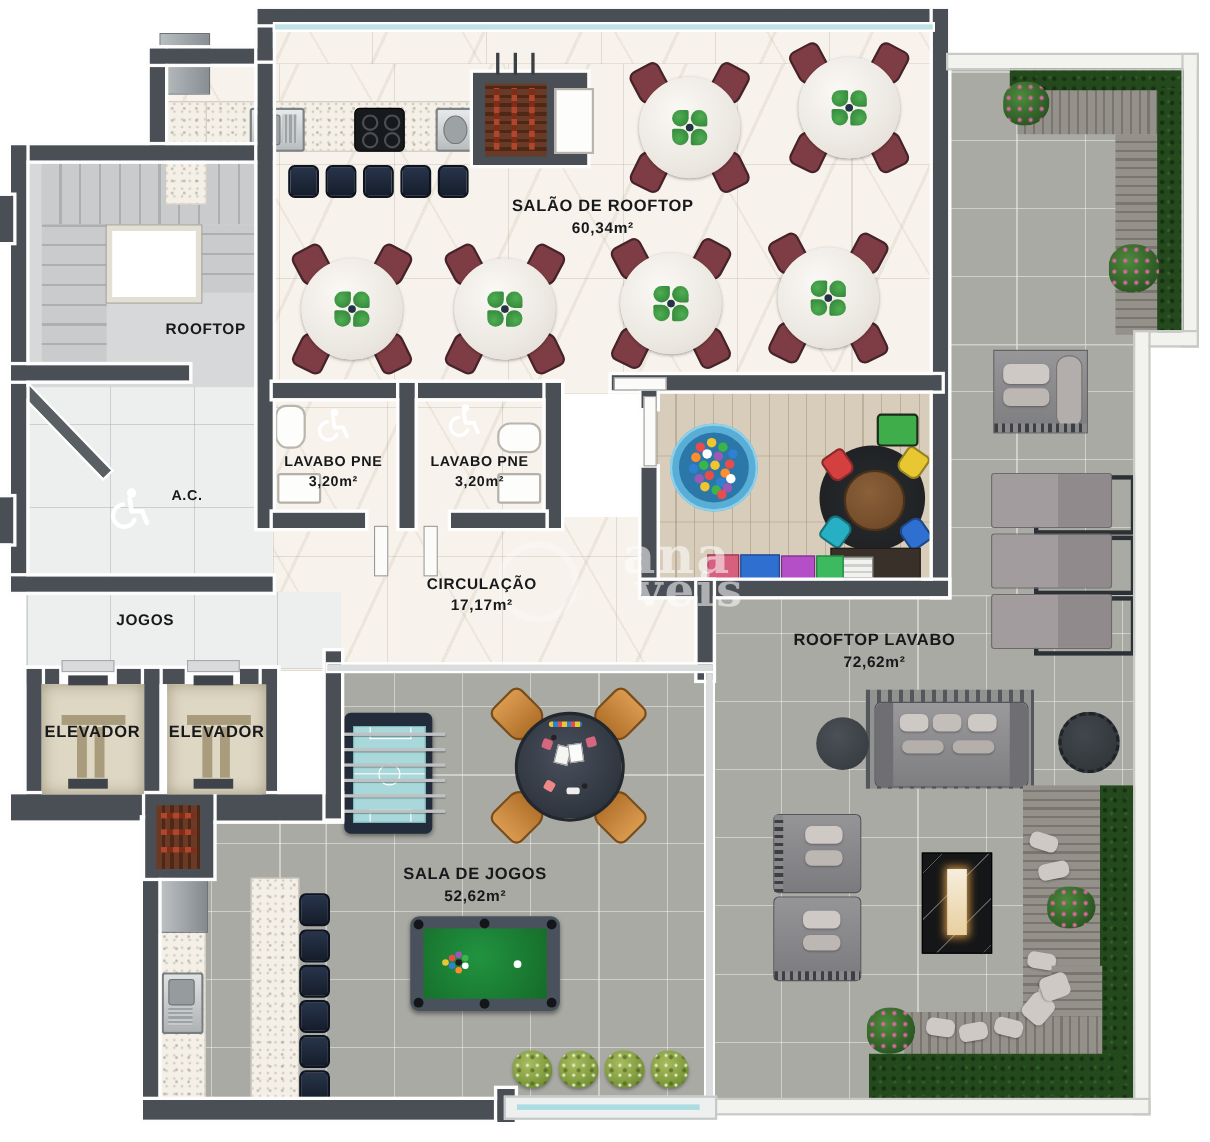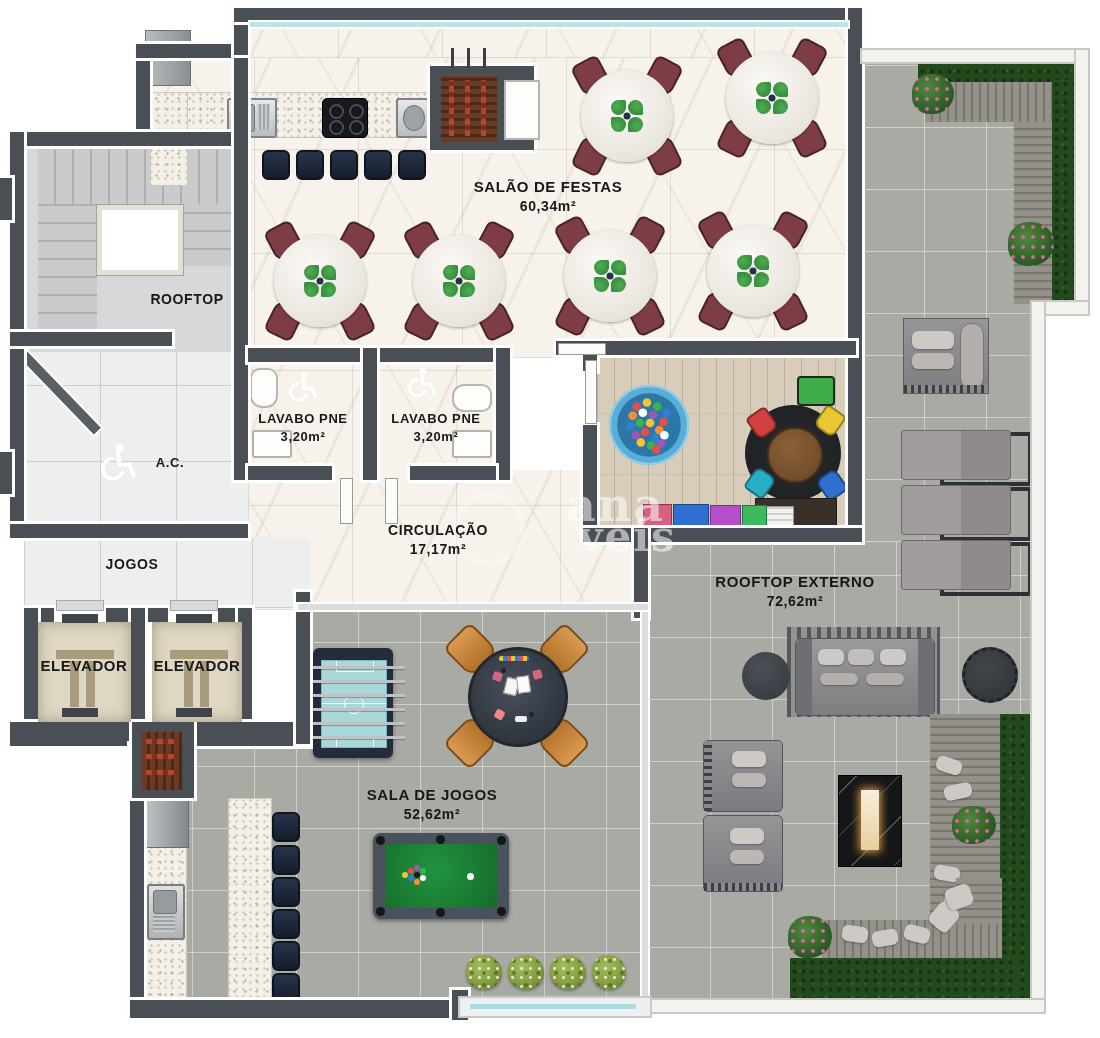--- a/index.html
+++ b/index.html
@@ -473,52 +473,52 @@
     <div class="abs" style="left:10px;top:6px;width:166px;height:5px;background:#aadce2"></div>
   </div>
   <div class="door" style="left:340px;top:478px;width:11px;height:44px"></div>
   <div class="door" style="left:385px;top:478px;width:11px;height:44px"></div>
 
   <div class="abs" style="left:452px;top:492px;width:62px;height:62px;border:6px solid rgba(255,255,255,.28);border-radius:50%"></div>
   <div class="wm" style="left:578px;top:512px;font-size:42px">veis</div>
   <div class="wm" style="left:566px;top:478px;font-size:46px">ana</div>
 
   <div class="lbl f15" style="left:548px;top:197px">
-    <span>SALÃO DE FESTAS</span>
+    <span>SALÃO DE ROOFTOP</span>
       <span class="f14">60,34m²</span>
   </div>
   <div class="lbl f14" style="left:187px;top:299px">
     <span>ROOFTOP</span>
   </div>
   <div class="lbl f13" style="left:303px;top:428px">
     <span>LAVABO PNE</span>
       <span>3,20m²</span>
   </div>
   <div class="lbl f13" style="left:436px;top:428px">
     <span>LAVABO PNE</span>
       <span>3,20m²</span>
   </div>
-  <div class="lbl f13" style="left:170px;top:463px">
+  <div class="lbl f13" style="left:170px;top:450px">
     <span>A.C.</span>
   </div>
   <div class="lbl f14" style="left:438px;top:540px">
     <span>CIRCULAÇÃO</span>
       <span>17,17m²</span>
   </div>
   <div class="lbl f14" style="left:132px;top:564px">
     <span>JOGOS</span>
   </div>
   <div class="lbl f15" style="left:84px;top:666px">
     <span>ELEVADOR</span>
   </div>
   <div class="lbl f15" style="left:197px;top:666px">
     <span>ELEVADOR</span>
   </div>
   <div class="lbl f15" style="left:795px;top:592px">
-    <span>ROOFTOP EXTERNO</span>
+    <span>ROOFTOP LAVABO</span>
       <span class="f14">72,62m²</span>
   </div>
   <div class="lbl f15" style="left:432px;top:805px">
     <span>SALA DE JOGOS</span>
       <span class="f14">52,62m²</span>
   </div>
 
 </div>
 
 </body></html>

